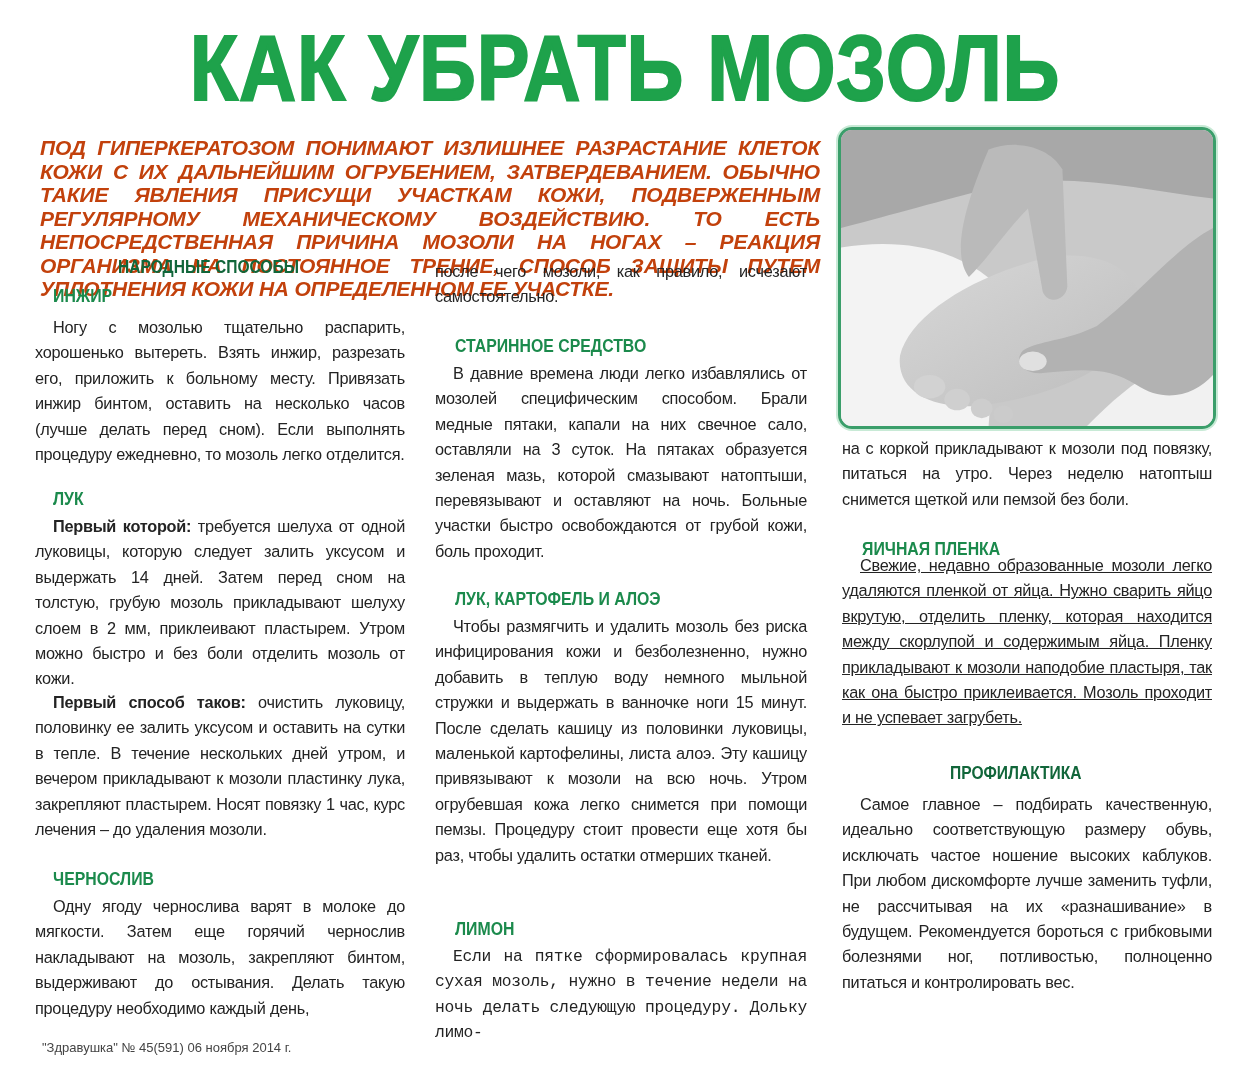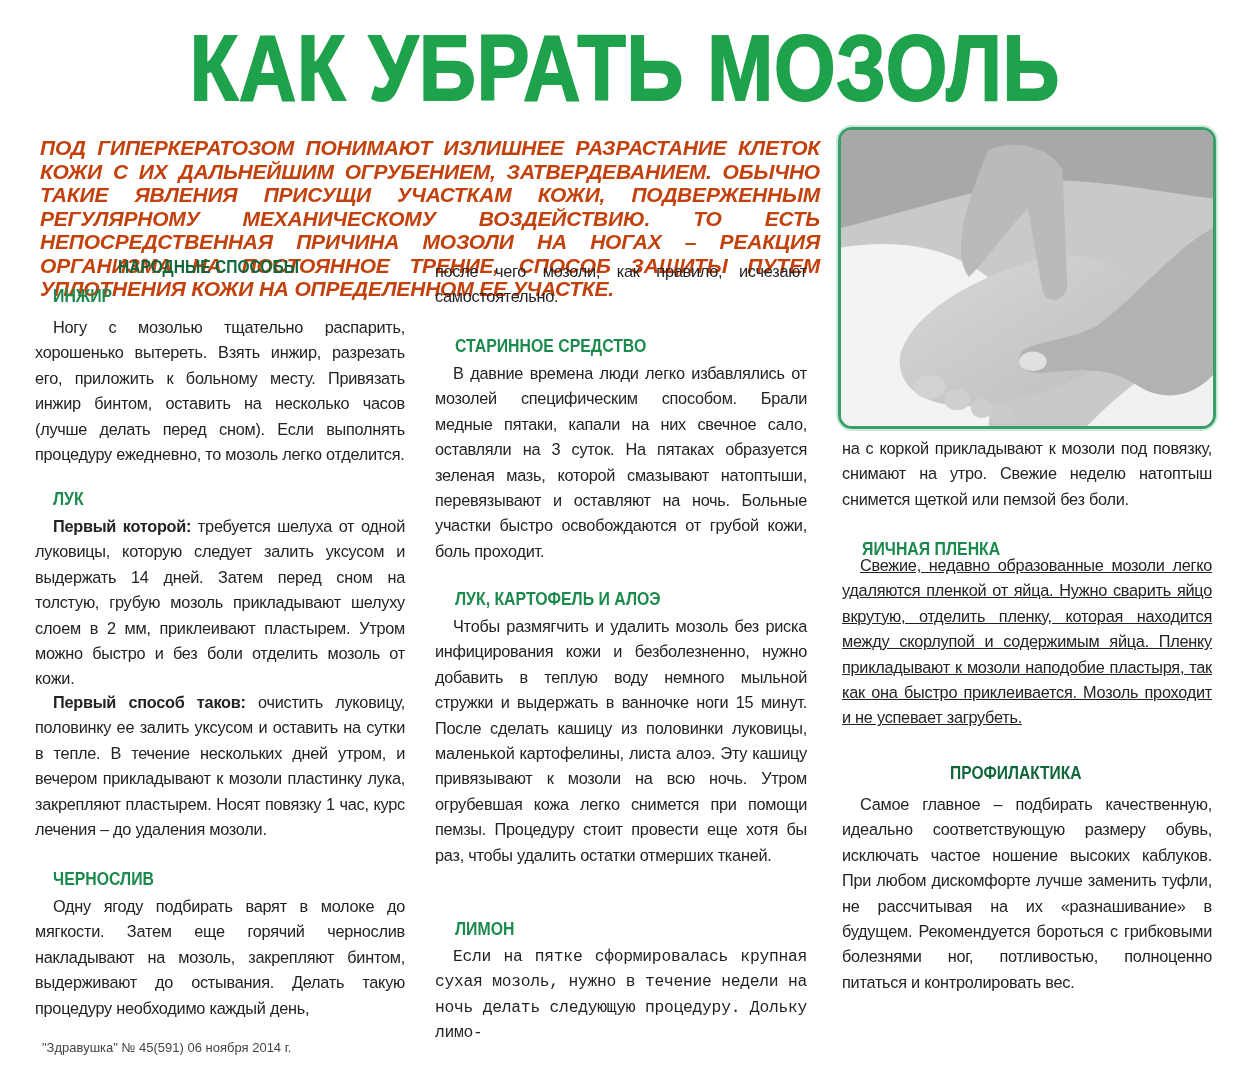--- a/index.html
+++ b/index.html
@@ -97,34 +97,34 @@
 <div class="section-heading" style="left:118px; top:256px;">НАРОДНЫЕ СПОСОБЫ</div>
 
 <div class="sub-heading" style="left:53px; top:286px;">ИНЖИР</div>
 <p class="para col1" style="top:315px;"><span class="indent"></span><span>Ногу с мозолью тщательно распарить, хорошенько вытереть. Взять инжир, разрезать его, приложить к больному месту. Привязать инжир бинтом, оставить на несколько часов (лучше делать перед сном). Если выполнять процедуру ежедневно, то мозоль легко отделится.</span></p>
 
 <div class="sub-heading" style="left:53px; top:489px;">ЛУК</div>
 <p class="para col1" style="top:514px;"><span class="indent"></span><b>Первый которой:</b><span> требуется шелуха от одной луковицы, которую следует залить уксусом и выдержать 14 дней. Затем перед сном на толстую, грубую мозоль прикладывают шелуху слоем в 2 мм, приклеивают пластырем. Утром можно быстро и без боли отделить мозоль от кожи.</span></p>
 <p class="para col1" style="top:690px;"><span class="indent"></span><b>Первый способ таков:</b><span> очистить луковицу, половинку ее залить уксусом и оставить на сутки в тепле. В течение нескольких дней утром, и вечером прикладывают к мозоли пластинку лука, закрепляют пластырем. Носят повязку 1 час, курс лечения – до удаления мозоли.</span></p>
 
 <div class="sub-heading" style="left:53px; top:869px;">ЧЕРНОСЛИВ</div>
-<p class="para col1" style="top:894px;"><span class="indent"></span><span>Одну ягоду подбирать варят в молоке до мягкости. Затем еще горячий чернослив накладывают на мозоль, закрепляют бинтом, выдерживают до остывания. Делать такую процедуру необходимо каждый день,</span></p>
+<p class="para col1" style="top:894px;"><span class="indent"></span><span>Одну ягоду чернослива варят в молоке до мягкости. Затем еще горячий чернослив накладывают на мозоль, закрепляют бинтом, выдерживают до остывания. Делать такую процедуру необходимо каждый день,</span></p>
 
 <p class="para col2" style="top:259px;">после чего мозоли, как правило, исчезают самостоятельно.</p>
 
 <div class="sub-heading" style="left:455px; top:336px;">СТАРИННОЕ СРЕДСТВО</div>
 <p class="para col2" style="top:361px;"><span class="indent"></span><span>В давние времена люди легко избавлялись от мозолей специфическим способом. Брали медные пятаки, капали на них свечное сало, оставляли на 3 суток. На пятаках образуется зеленая мазь, которой смазывают натоптыши, перевязывают и оставляют на ночь. Больные участки быстро освобождаются от грубой кожи, боль проходит.</span></p>
 
 <div class="sub-heading" style="left:455px; top:589px;">ЛУК, КАРТОФЕЛЬ И АЛОЭ</div>
 <p class="para col2" style="top:614px;"><span class="indent"></span><span>Чтобы размягчить и удалить мозоль без риска инфицирования кожи и безболезненно, нужно добавить в теплую воду немного мыльной стружки и выдержать в ванночке ноги 15 минут. После сделать кашицу из половинки луковицы, маленькой картофелины, листа алоэ. Эту кашицу привязывают к мозоли на всю ночь. Утром огрубевшая кожа легко снимется при помощи пемзы. Процедуру стоит провести еще хотя бы раз, чтобы удалить остатки отмерших тканей.</span></p>
 
 <div class="sub-heading" style="left:455px; top:919px;">ЛИМОН</div>
 <p class="para col2" style="top:944px;font-family:Liberation Mono, monospace;"><span class="indent"></span><span>Если на пятке сформировалась крупная сухая мозоль, нужно в течение недели на ночь делать следующую процедуру. Дольку лимо-</span></p>
 
-<p class="para col3" style="top:436px;">на с коркой прикладывают к мозоли под повязку, снимают на утро. Свежие неделю натоптыш снимется щеткой или пемзой без боли.</p>
+<p class="para col3" style="top:436px;">на с коркой прикладывают к мозоли под повязку, питаться на утро. Через неделю натоптыш снимется щеткой или пемзой без боли.</p>
 
 <div class="sub-heading" style="left:862px; top:539px;">ЯИЧНАЯ ПЛЕНКА</div>
 <p class="para col3" style="top:553px;text-decoration:underline;"><span class="indent"></span><span>Свежие, недавно образованные мозоли легко удаляются пленкой от яйца. Нужно сварить яйцо вкрутую, отделить пленку, которая находится между скорлупой и содержимым яйца. Пленку прикладывают к мозоли наподобие пластыря, так как она быстро приклеивается. Мозоль проходит и не успевает загрубеть.</span></p>
 
 <div class="section-heading" style="left:950px; top:762px;">ПРОФИЛАКТИКА</div>
 <p class="para col3" style="top:792px;"><span class="indent"></span><span>Самое главное – подбирать качественную, идеально соответствующую размеру обувь, исключать частое ношение высоких каблуков. При любом дискомфорте лучше заменить туфли, не рассчитывая на их «разнашивание» в будущем. Рекомендуется бороться с грибковыми болезнями ног, потливостью, полноценно питаться и контролировать вес.</span></p>
 
 <div class="source">"Здравушка" № 45(591) 06 ноября 2014 г.</div>
 
 </body></html>

